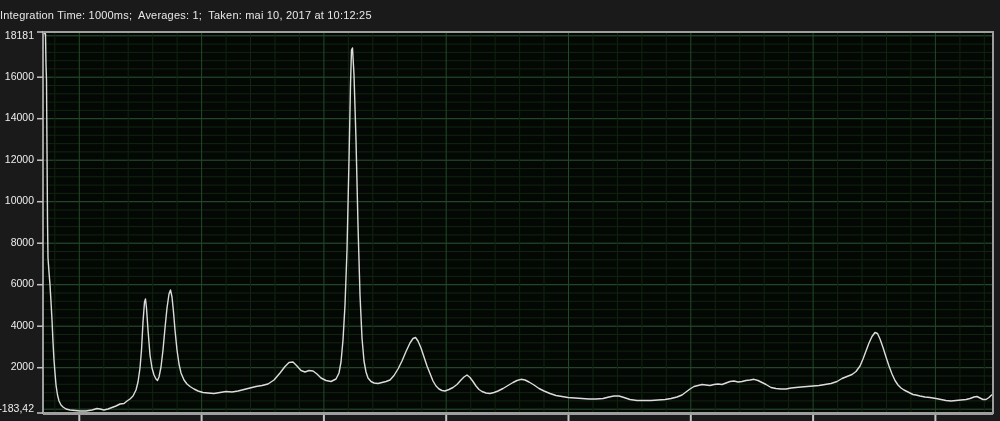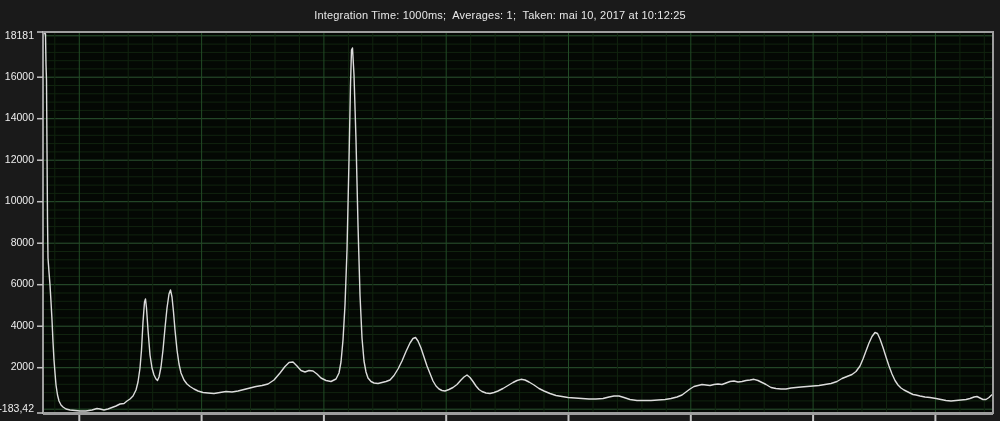--- a/index.html
+++ b/index.html
@@ -6,21 +6,20 @@
   body {
     width: 1000px; height: 421px;
     background: #1a1a1a;
     overflow: hidden;
     position: relative;
     font-family: "Liberation Sans", sans-serif;
   }
   .chart-title {
     position: absolute;
     top: 9px; left: 0; width: 1000px;
-    text-align: center;
     color: #e8e8e8;
     font-size: 11px;
     letter-spacing: 0.2px;
     white-space: pre;
   }
   svg { position: absolute; top: 0; left: 0; }
   text.ylab {
     fill: #ededed;
     font-family: "Liberation Sans", sans-serif;
     font-size: 10.5px;

